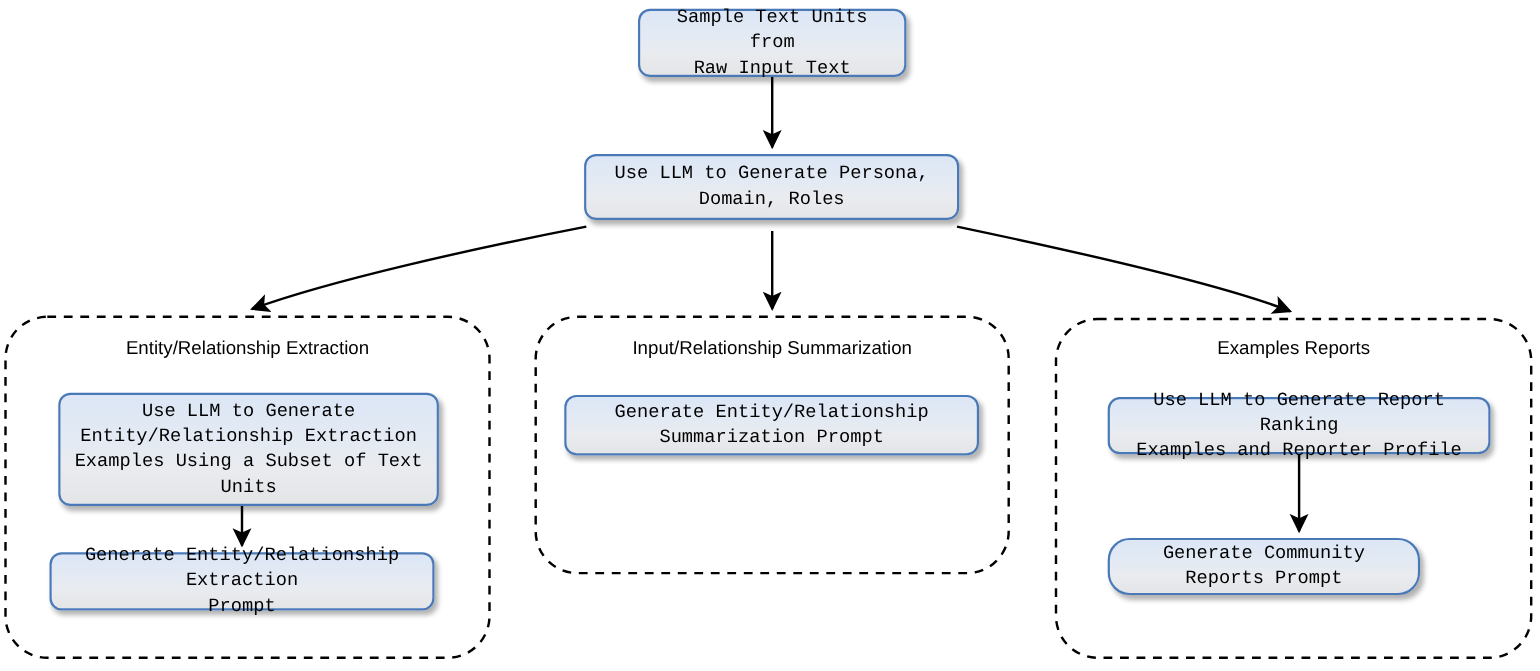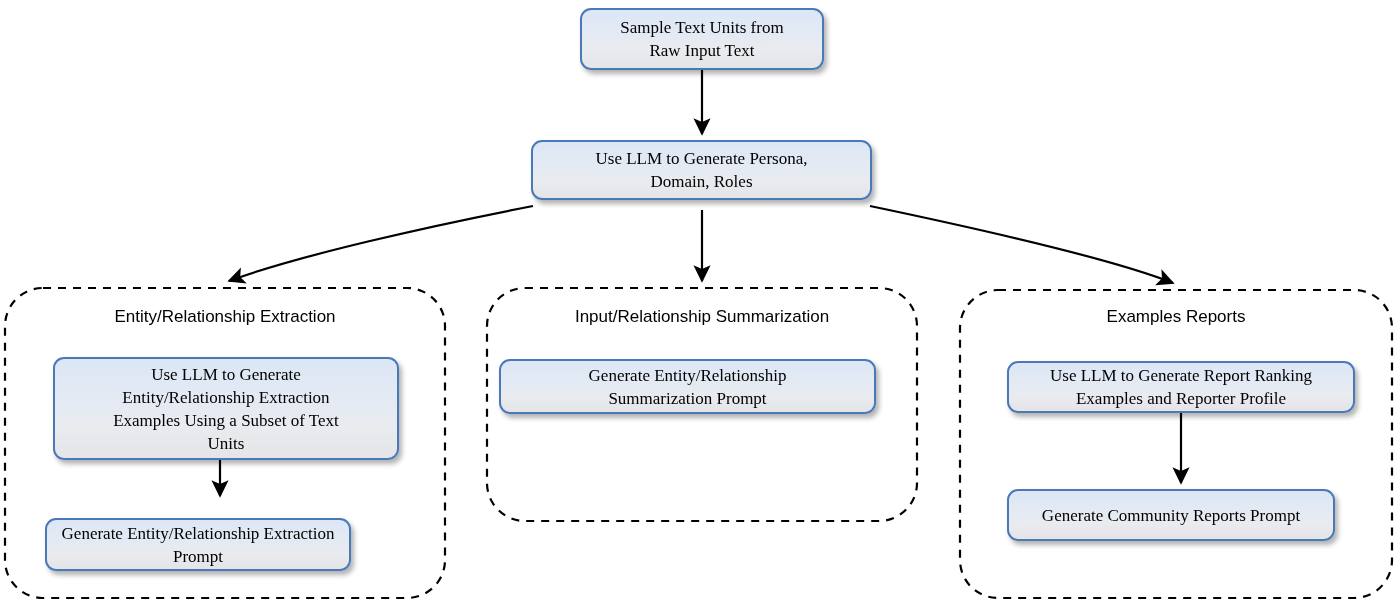--- a/index.html
+++ b/index.html
@@ -44,21 +44,21 @@
     box-sizing: border-box;
     border: 2px solid #4a79b8;
     border-radius: 11px;
     background: linear-gradient(to bottom, #dce6f5 0%, #e3eaf4 38%, #e9ebef 68%, #e4e5e7 100%);
     box-shadow: 3px 4px 5px rgba(0,0,0,0.30);
     display: flex;
     align-items: center;
     justify-content: center;
     text-align: center;
     color: #000000;
-    font-family: Liberation Serif, serif;
+    font-family: Liberation Mono, monospace;
     font-size: 17px;
     line-height: 23px;
     padding: 2px 10px;
     white-space: pre-line;
   }
   .group-title {
     position: absolute;
     text-align: center;
     font-family: "Liberation Sans", sans-serif;
     font-size: 17px;
@@ -100,22 +100,22 @@
     </div>
   <div id="nodes">
       <div class="node" style="left: 580px; top: 8px; width: 244px; height: 62px;"><span>Sample Text Units from
 Raw Input Text</span></div>
       <div class="node" style="left: 531px; top: 140px; width: 341px; height: 60px;"><span>Use LLM to Generate Persona,
 Domain, Roles</span></div>
       <div class="node" style="left: 53px; top: 357px; width: 346px; height: 103px;"><span>Use LLM to Generate
 Entity/Relationship Extraction
 Examples Using a Subset of Text
 Units</span></div>
-      <div class="node" style="left: 45px; top: 502px; width: 306px; height: 53px; margin-top: 16px;"><span>Generate Entity/Relationship Extraction
+      <div class="node" style="left: 45px; top: 502px; width: 350px; height: 53px;"><span>Generate Entity/Relationship Extraction
 Prompt</span></div>
-      <div class="node" style="left: 499px; top: 359px; width: 377px; height: 55px;"><span>Generate Entity/Relationship
+      <div class="node" style="left: 513px; top: 359px; width: 377px; height: 55px;"><span>Generate Entity/Relationship
 Summarization Prompt</span></div>
       <div class="node" style="left: 1007px; top: 361px; width: 348px; height: 52px;"><span>Use LLM to Generate Report Ranking
 Examples and Reporter Profile</span></div>
-      <div class="node" style="left: 1007px; top: 489px; width: 328px; height: 52px;"><span>Generate Community Reports Prompt</span></div>
+      <div class="node" style="left: 1007px; top: 489px; width: 284px; height: 52px; border-radius: 20px;"><span>Generate Community Reports Prompt</span></div>
     </div>
 
 </div>
 
 </body></html>

